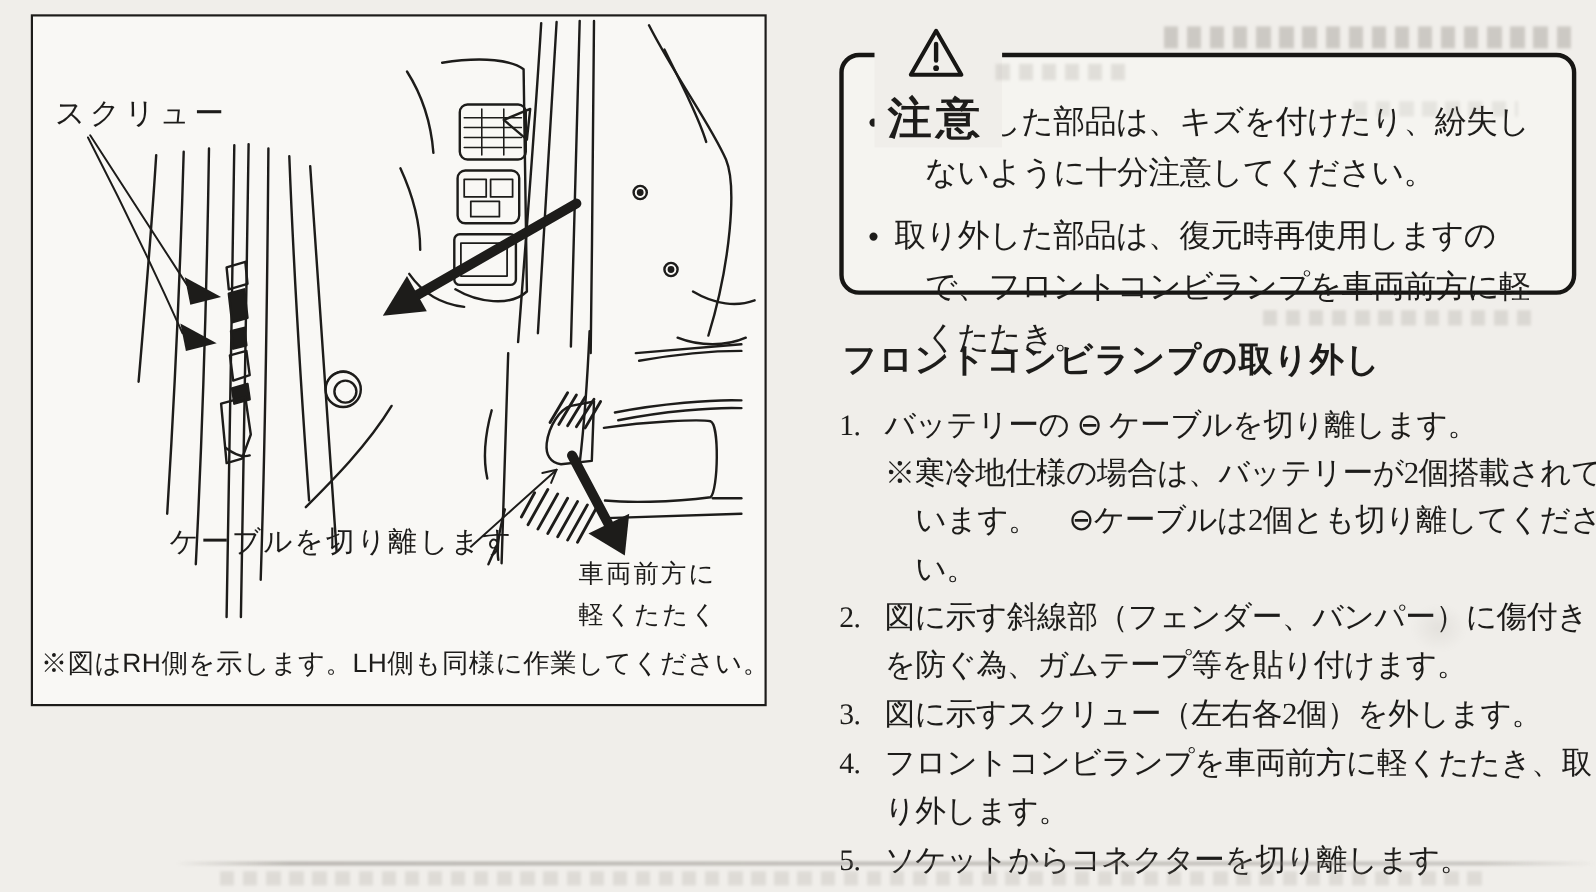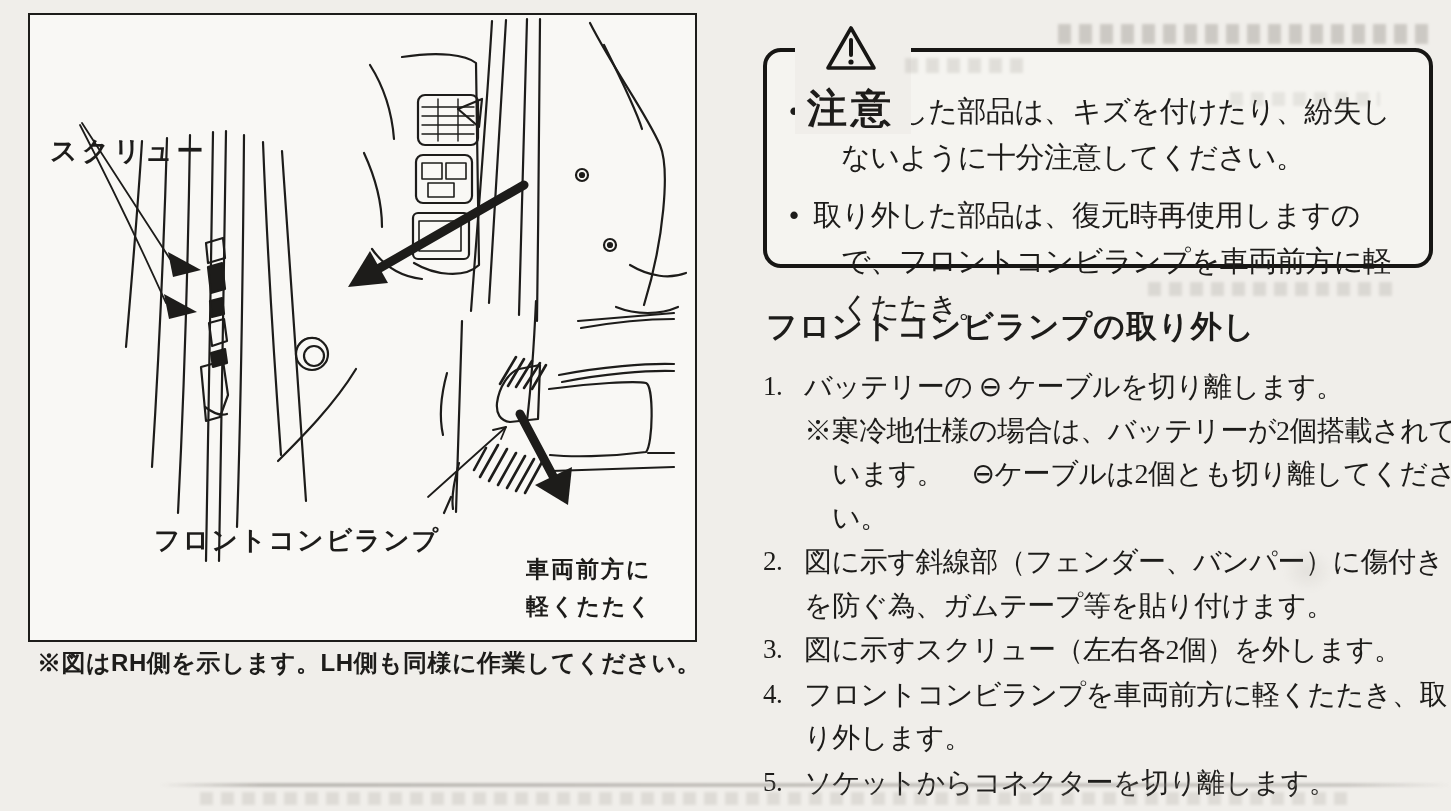--- a/index.html
+++ b/index.html
@@ -9,26 +9,26 @@
     font-family:"Liberation Sans", sans-serif;
     color:#1d1c1a;
   }
   
   .figure-box{
     position:absolute;left:28px;top:13px;width:665px;height:625px;
     border:2.5px solid #1d1c1a;background:#f9f8f5;
   }
   .figure-box svg{position:absolute;left:0;top:0;width:100%;height:100%;}
   .fig-label{
-    position:absolute;font-weight:bold;color:#1d1c1a;white-space:nowrap;margin-top:48px;
+    position:absolute;font-weight:normal;color:#1d1c1a;white-space:nowrap;
   }
   .screw-label{left:20px;top:70px;font-size:27px;letter-spacing:4px;}
   .lamp-label{left:124px;top:460px;font-size:26px;letter-spacing:2px;}
   .tap-label{left:496px;top:488px;font-size:23px;line-height:37px;letter-spacing:2px;}
-  .rh-note{left:7px;top:584px;font-size:24px;letter-spacing:0.5px;text-align:center;}
+  .rh-note{left:7px;top:572px;font-size:24px;letter-spacing:0.5px;text-align:center;}
   
   .caution-box{
     position:absolute;left:763px;top:48px;width:662px;height:212px;
     border:4px solid #171614;border-radius:18px;background:#f5f4f0;
   }
   .caution-title{
     position:absolute;top:-28px;left:28px;
     display:flex;align-items:center;gap:10px;
     background:#f0eeea;padding:0 16px 0 12px;flex-direction:column;
   }
@@ -182,21 +182,21 @@
         <path d="M476,412 l-13,3 M476,412 l-5,12" stroke-width="1.8"></path>
       </g>
 
       <g>
         <line x1="490" y1="399" x2="524" y2="463" stroke-width="9"></line>
         <polygon points="538,490 542,452 505,470" fill="#1d1c1a" stroke="none"></polygon>
       </g>
     </g>
   </svg>
   <div class="fig-label screw-label">スクリュー</div>
-  <div class="fig-label lamp-label">フロントコンビランプ</div>
+  <div class="fig-label lamp-label">ケーブルを切り離します</div>
   <div class="fig-label tap-label">
     <div>車両前方に</div>
     <div>軽くたたく</div>
   </div>
   <div class="fig-label rh-note">※図はRH側を示します。LH側も同様に作業してください。</div>
 </div>
 
 <div class="caution-box">
   <div class="caution-title">
     <svg width="54" height="48" viewBox="0 0 54 48">

